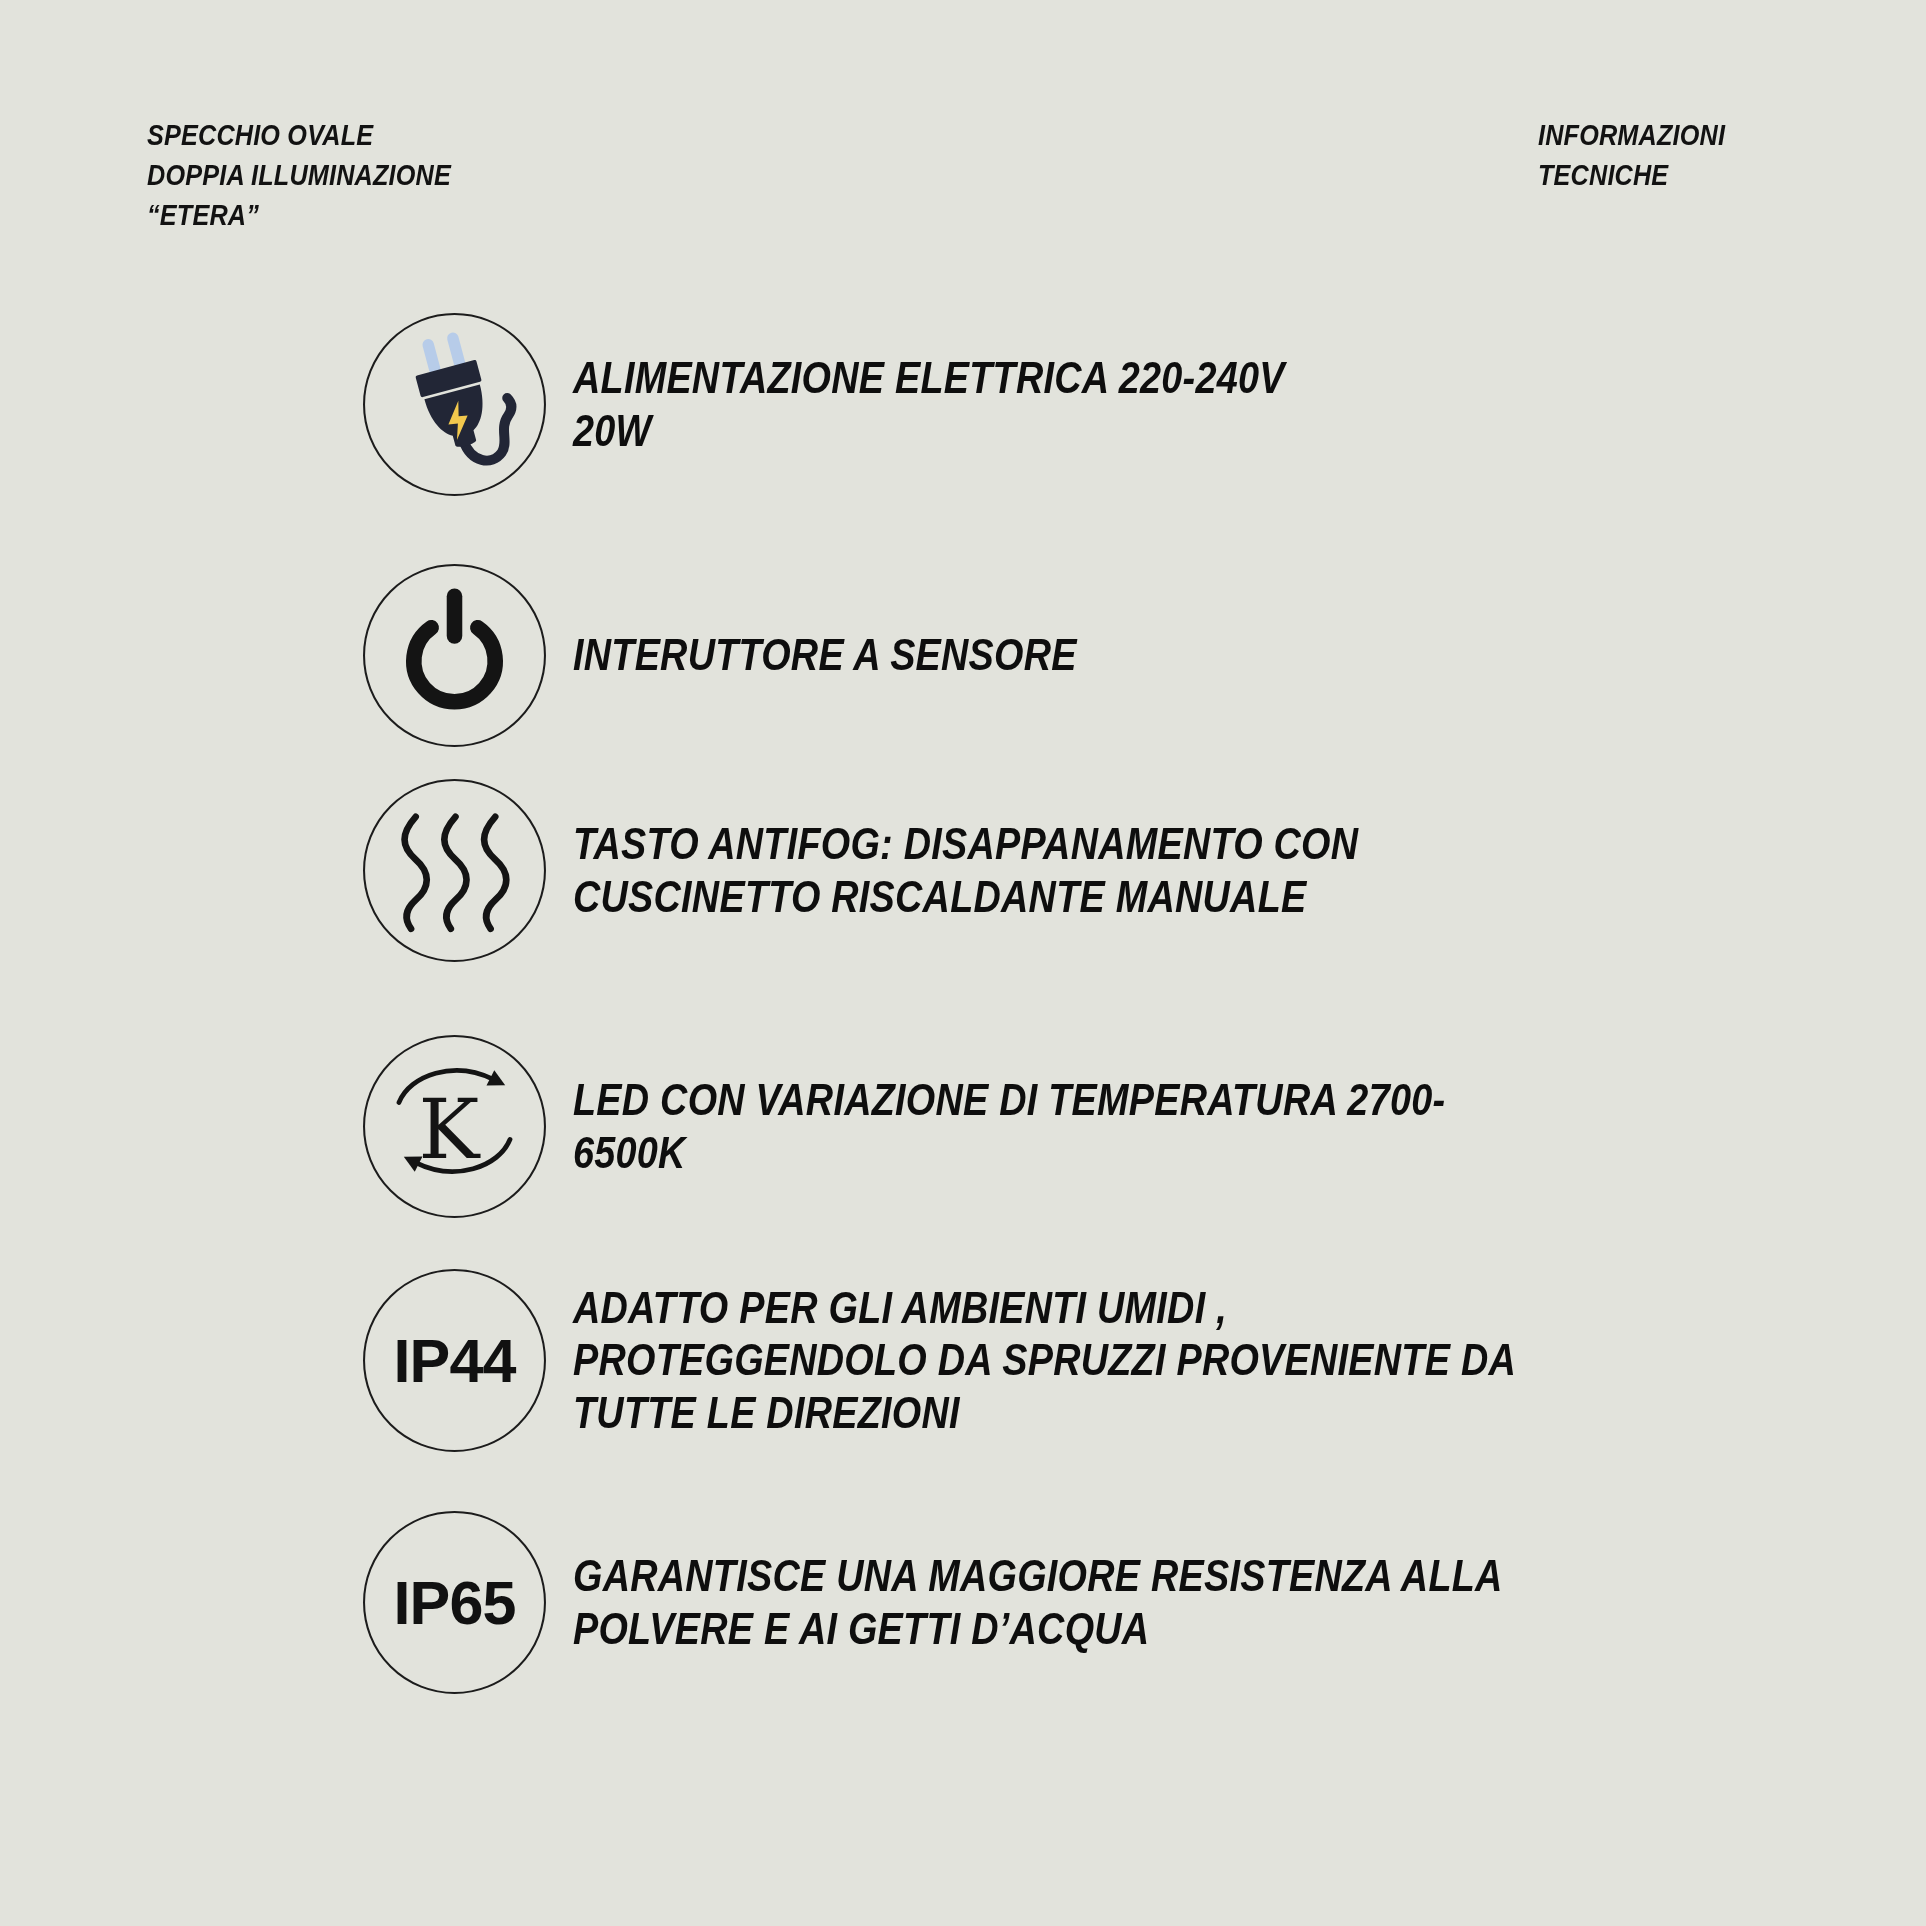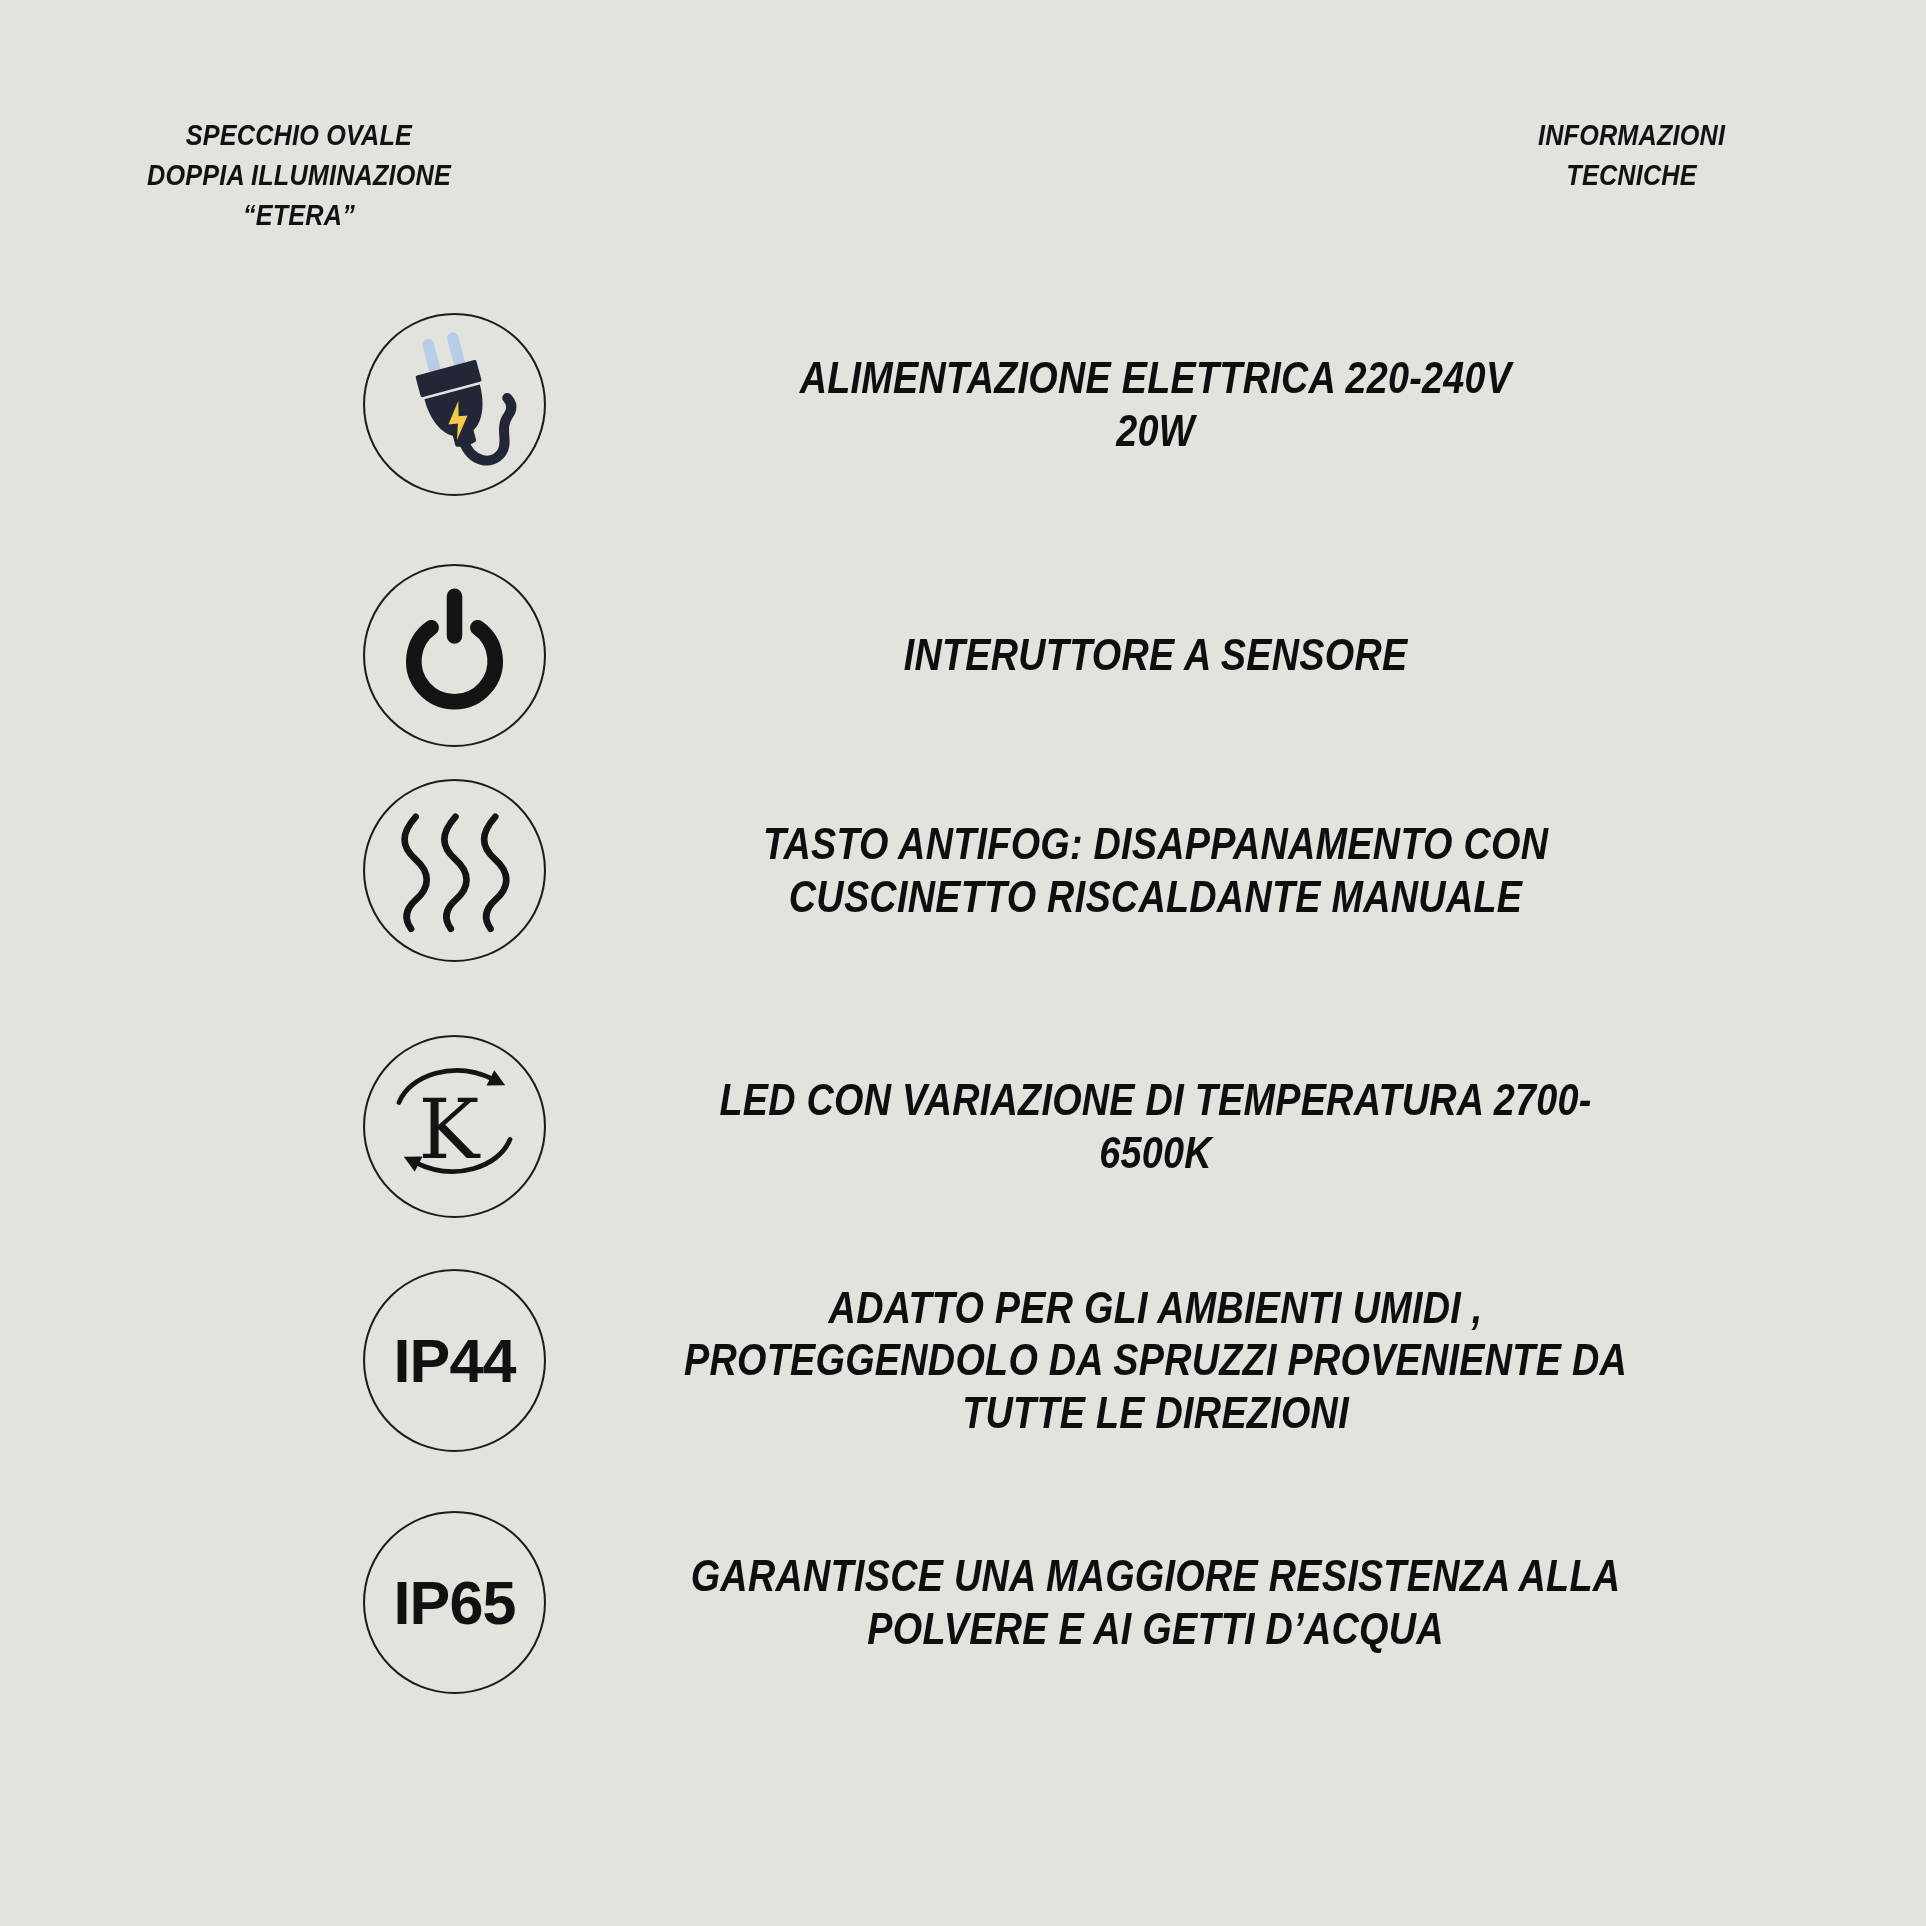--- a/index.html
+++ b/index.html
@@ -2,21 +2,21 @@
 <html style="font-size:13.7px"><head>
 <meta charset="utf-8">
 <style>
   html,body{margin:0;padding:0;}
   body{
     width:1926px;height:1926px;
     background:#e2e3dc;
     font-family:"Liberation Sans", sans-serif;
     overflow:hidden;
   }
-  .page{position:relative;width:1926px;height:1926px;color:#101010;text-align:center;}
+  .page{position:relative;width:1926px;height:1926px;color:#101010;}
 
   .hdr{
     position:absolute;
     font-style:italic;font-weight:bold;
     font-size:29px;line-height:1.38;
     letter-spacing:0.2px;
     white-space:pre-line;
     transform:scaleX(.87);
     transform-origin:0 0;
     color:#121212;

